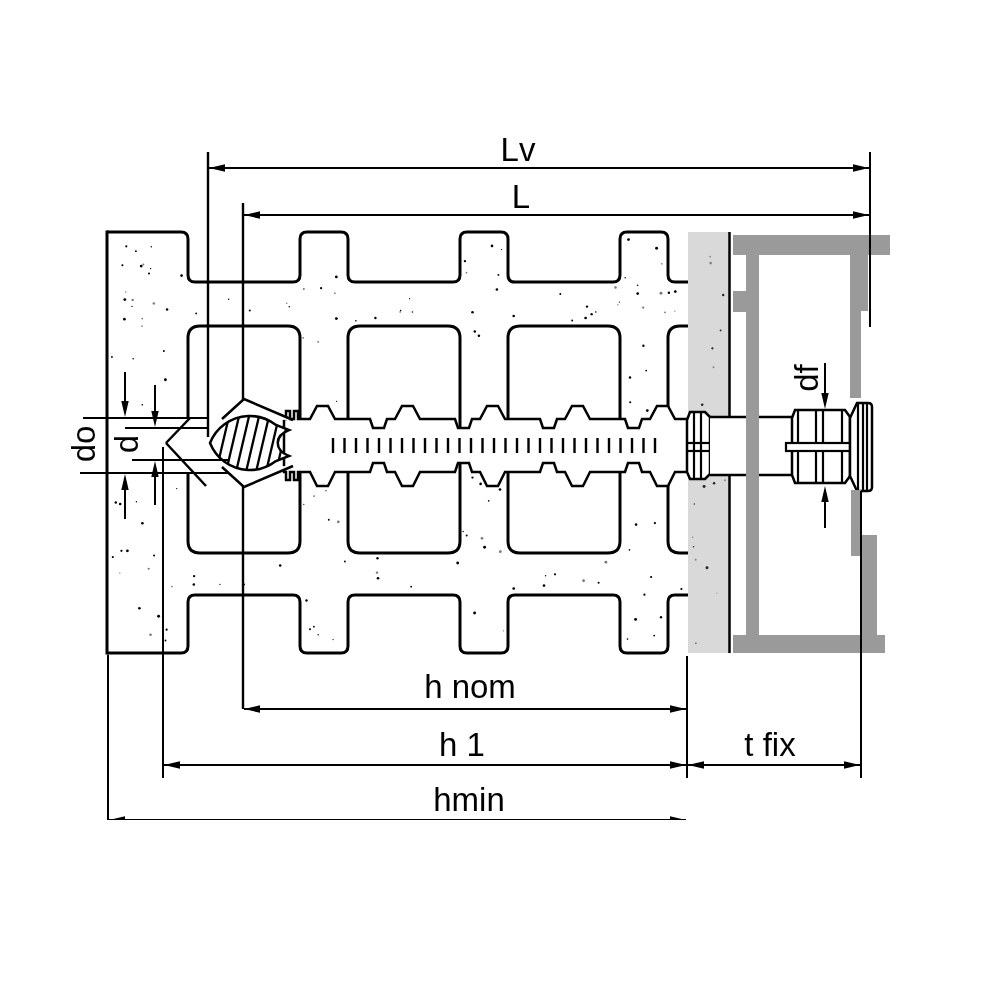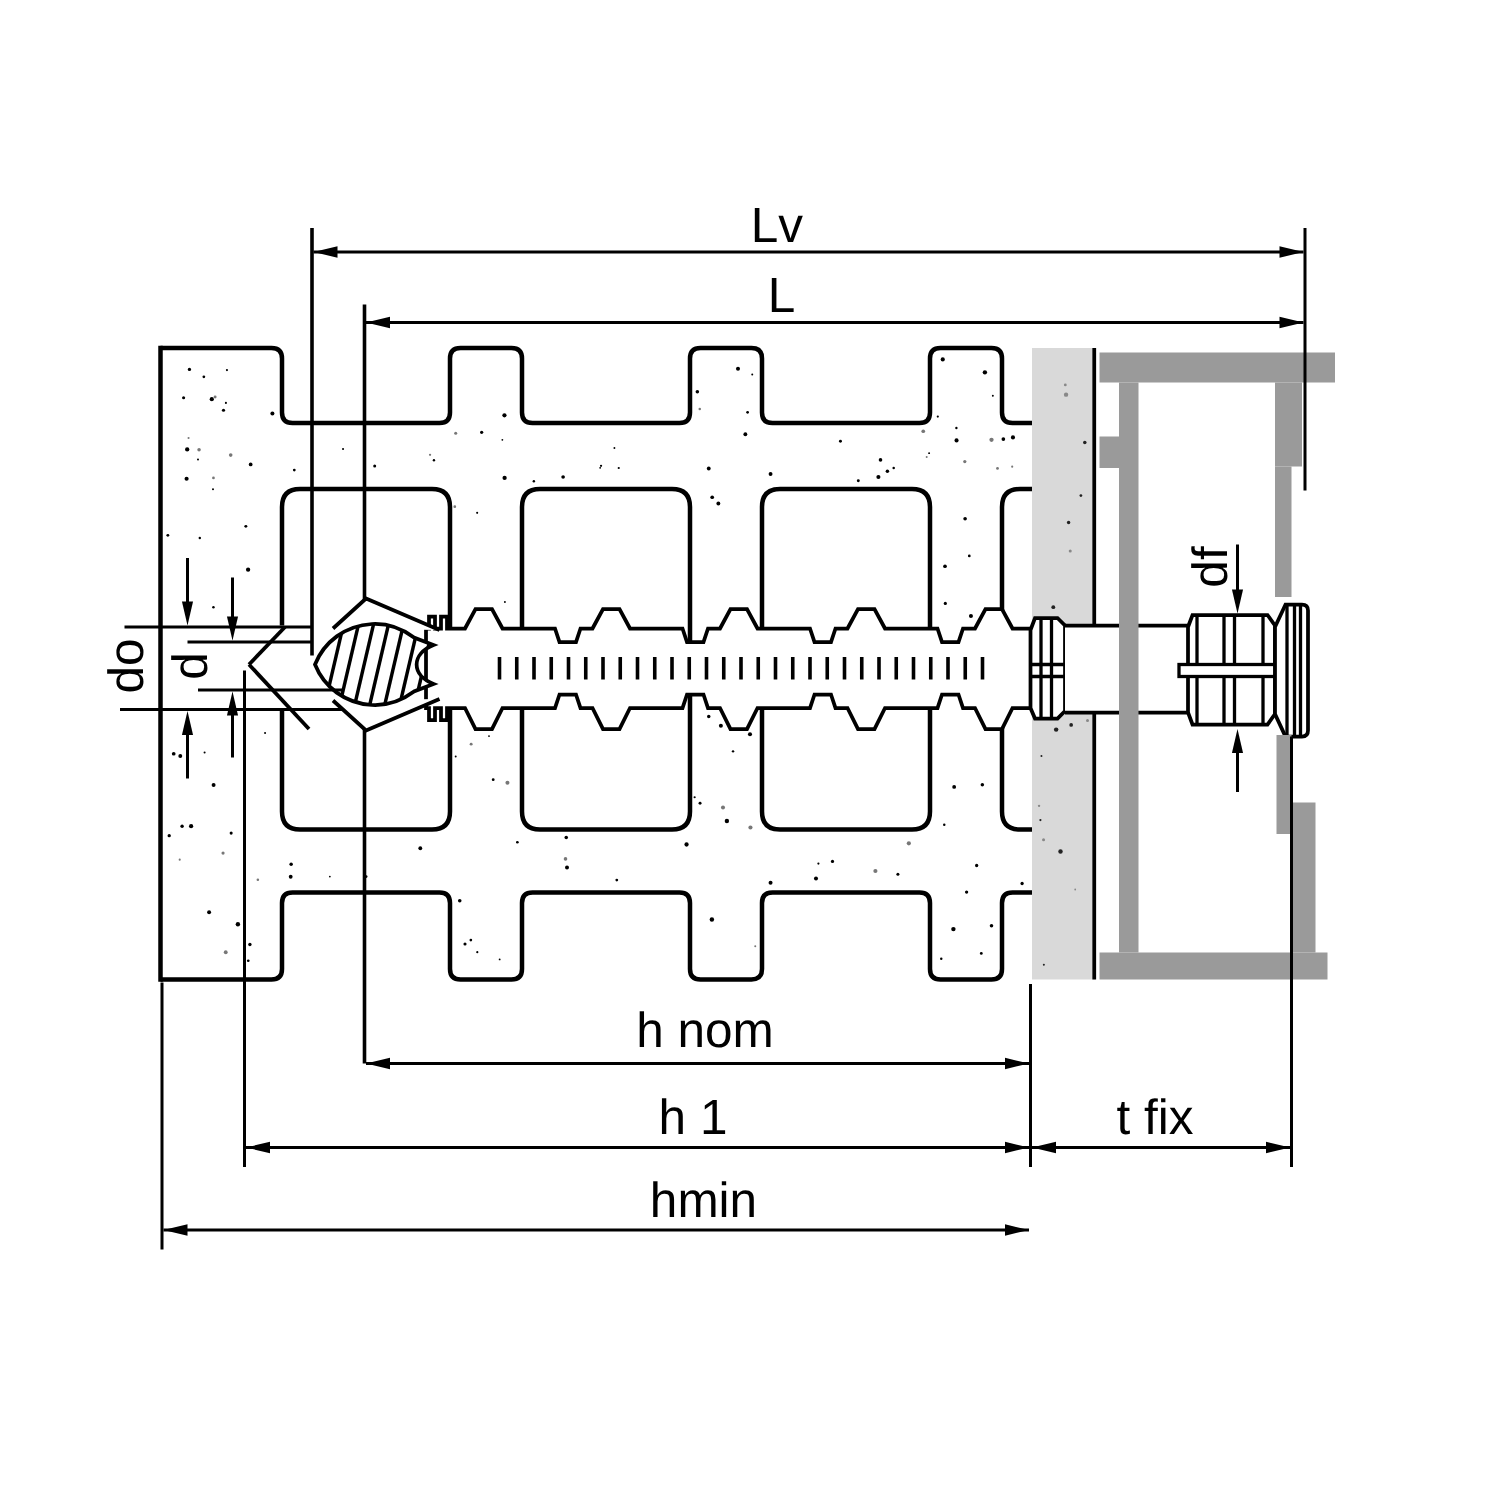--- a/index.html
+++ b/index.html
@@ -1,16 +1,16 @@
 <!DOCTYPE html>
 <html><head>
 <meta charset="utf-8">
 <style>
   html,body{margin:0;padding:0;background:#fff;}
-  #stage{width:1000px;height:1000px;position:relative;text-decoration:underline;}
+  #stage{width:1000px;height:820px;position:relative;text-decoration:underline;}
   svg{display:block;}
   text{font-family:"Liberation Sans",sans-serif;font-size:33px;fill:#000;}
 </style>
 </head>
 <body>
 
 <div id="stage">
 <svg width="1000" height="1000" viewBox="0 0 1000 1000">
   <rect x="0" y="0" width="1000" height="1000" fill="#ffffff"></rect>
 

